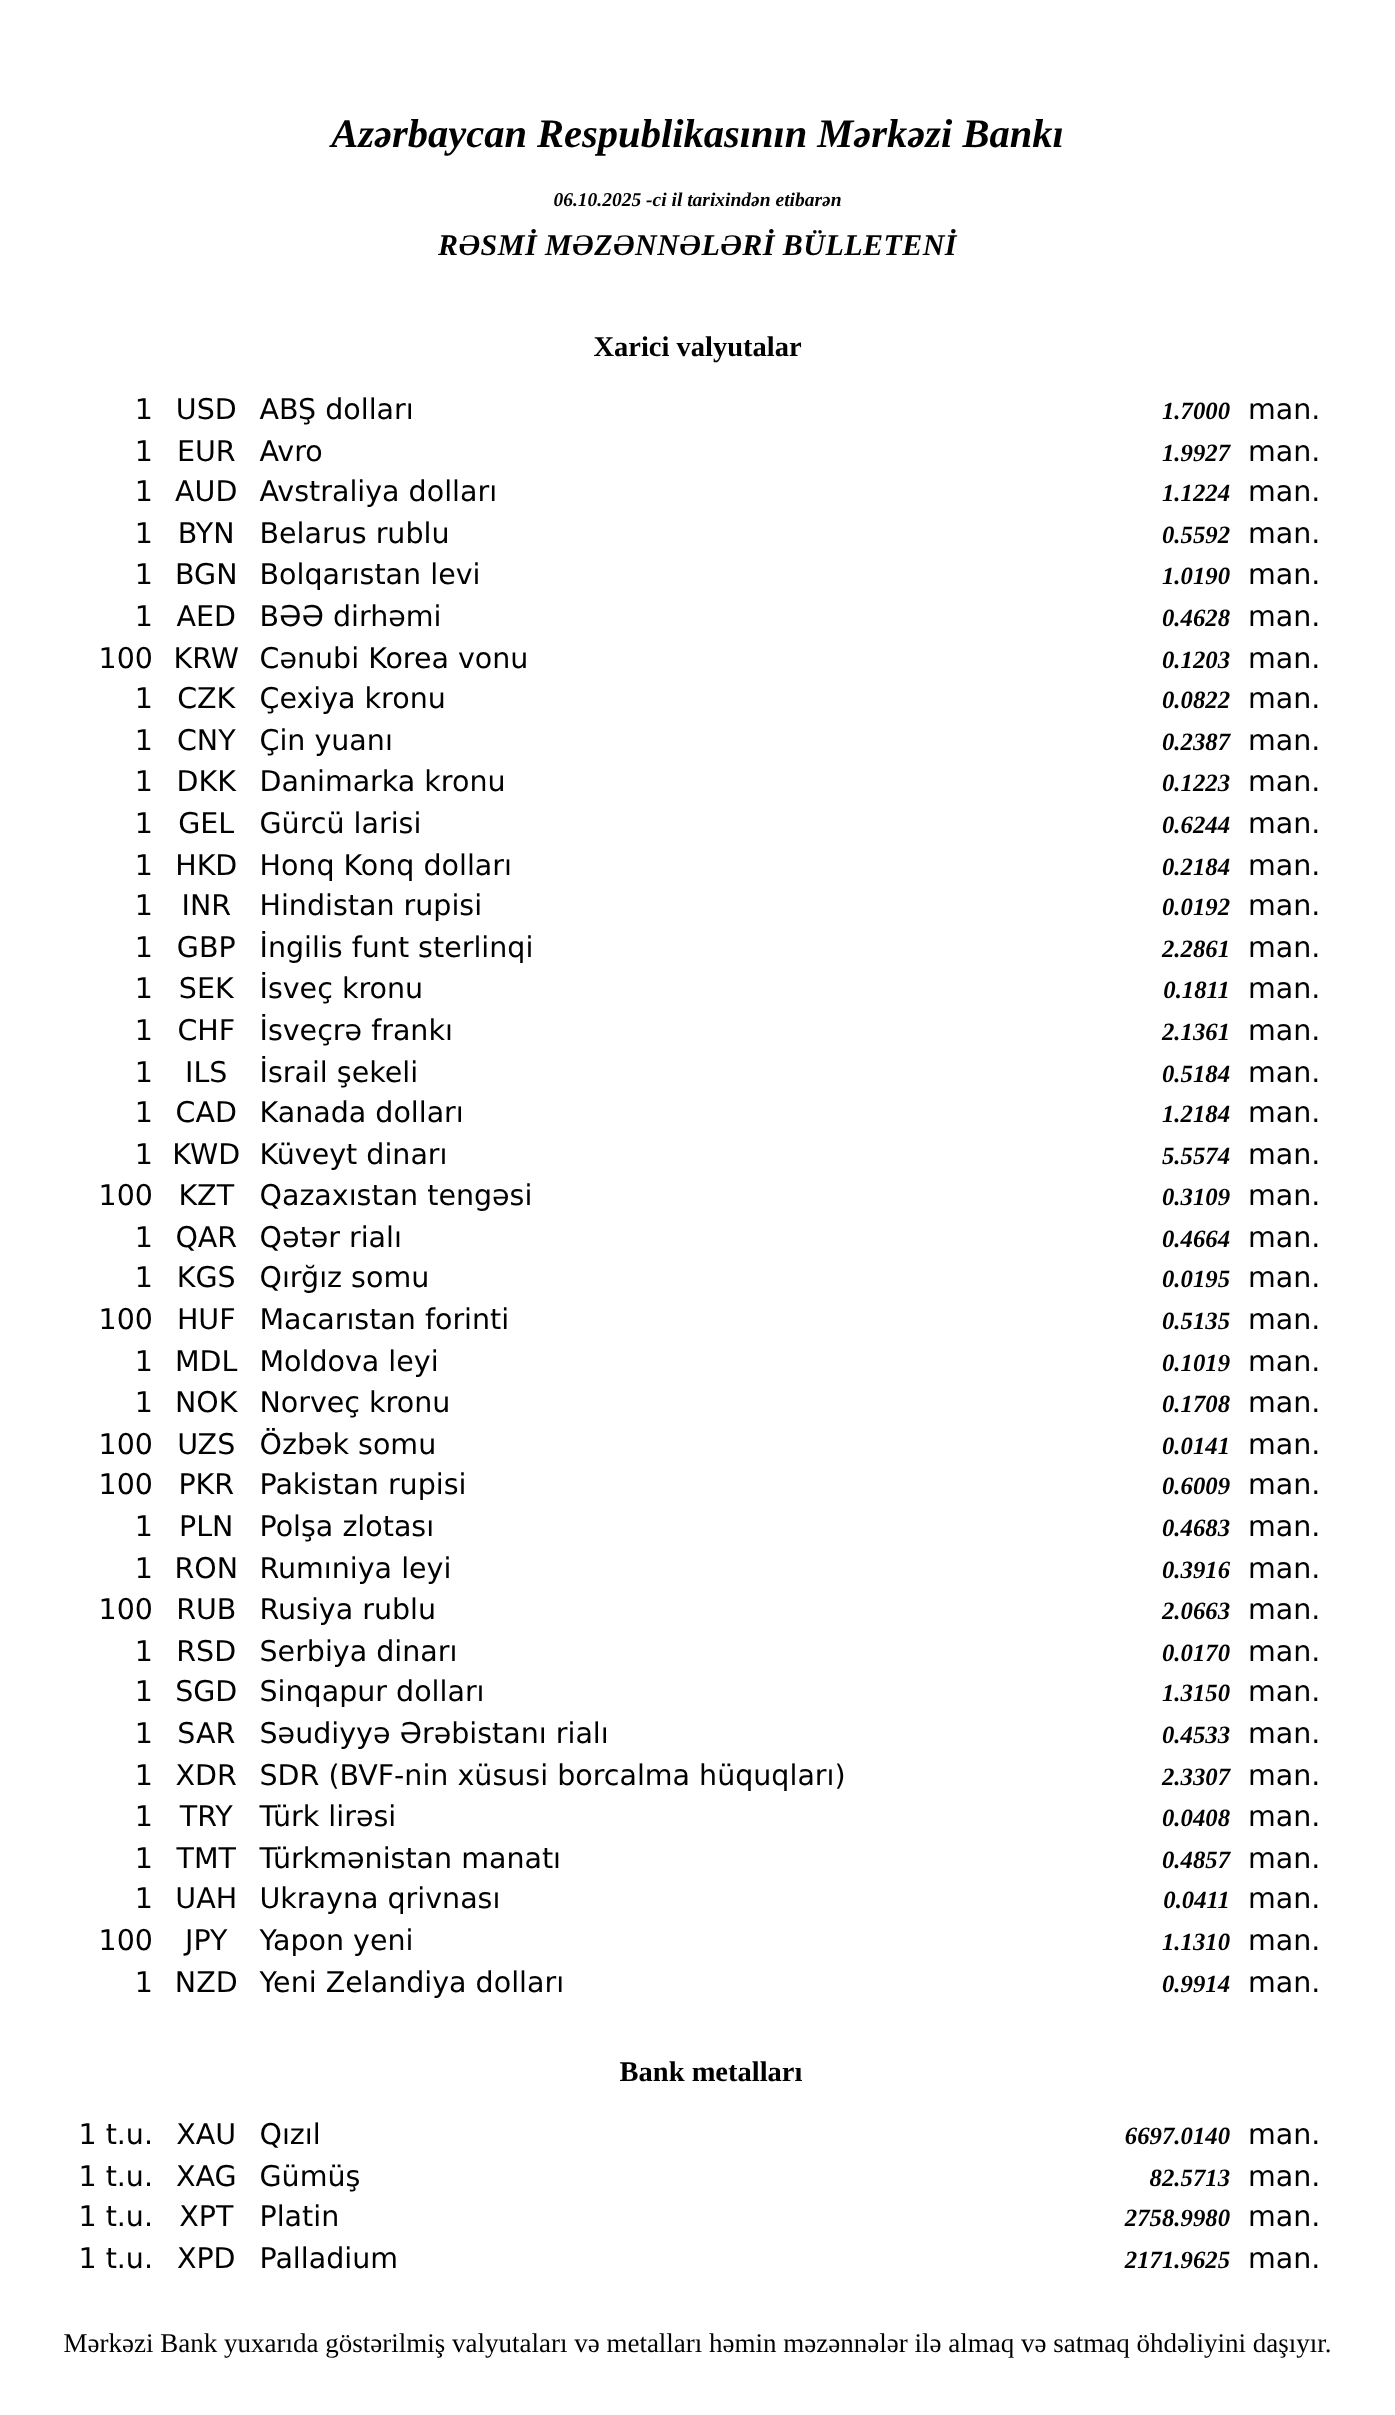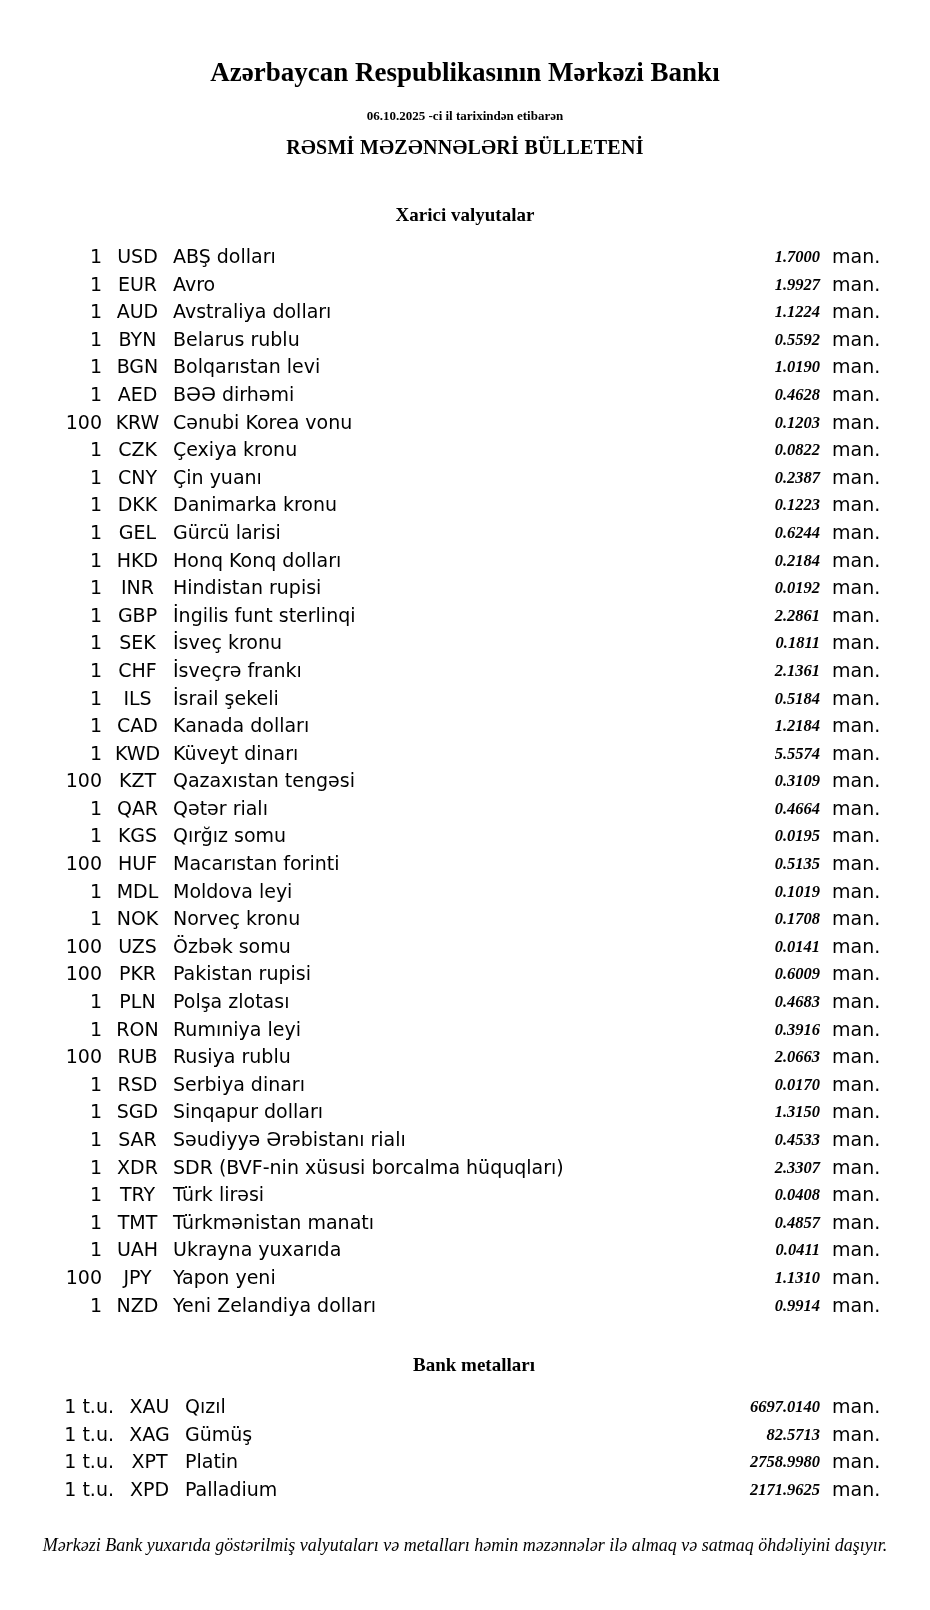--- a/index.html
+++ b/index.html
@@ -12,24 +12,25 @@
     height: 1610px;
     margin: 0 auto;
     background: #ffffff;
     color: #000000;
     box-sizing: border-box;
     overflow: hidden;
     font-family: "DejaVu Sans", sans-serif;
   }
   
   .doc-header {
-    padding-top: 57px;
+    padding-top: 74px;
     text-align: center;
     font-family: "Liberation Serif", serif;
     font-weight: bold;
+    font-style: italic;
   }
   .doc-title {
     margin: 0;
     font-size: 27px;
     line-height: 30px;
     font-weight: bold;
   }
   .h-line { font-weight: bold; }
   .h-date {
     margin-top: 18px;
@@ -53,21 +54,21 @@
     text-align: center;
     font-family: "Liberation Serif", serif;
     font-weight: bold;
     font-size: 19px;
     line-height: 23px;
   }
   .currencies .section-title { margin-top: 44px; }
   .metals .section-title { margin-top: 34px; padding-left: 18px; }
   
   .rows { margin-top: 5px; }
-  .metals .rows { margin-top: 13px; padding-left: 12px; }
+  .metals .rows { margin-top: 13px; }
   .row {
     display: grid;
     grid-template-columns: 105px 65px 1fr 150px 62px;
     padding-right: 48px;
     font-size: 19px;
     line-height: 27.6px;
     white-space: nowrap;
   }
   .c-qty {
     text-align: right;
@@ -90,21 +91,20 @@
   }
   .c-unit {
     text-align: left;
     padding-left: 12px;
   }
   
   .doc-footer {
     margin-top: 29px;
     text-align: center;
     font-family: "Liberation Serif", serif;
-    font-style: italic;
     font-size: 18px;
     line-height: 24px;
   }
 </style>
 </head>
 <body>
 
 <div class="page">
 
   <header class="doc-header">
@@ -364,21 +364,21 @@
         <div class="row">
           <span class="c-qty">1</span>
           <span class="c-code">TMT</span>
           <span class="c-name">Türkmənistan manatı</span>
           <span class="c-rate">0.4857</span>
           <span class="c-unit">man.</span>
         </div>
         <div class="row">
           <span class="c-qty">1</span>
           <span class="c-code">UAH</span>
-          <span class="c-name">Ukrayna yuxarıda</span>
+          <span class="c-name">Ukrayna qrivnası</span>
           <span class="c-rate">0.0411</span>
           <span class="c-unit">man.</span>
         </div>
         <div class="row">
           <span class="c-qty">100</span>
           <span class="c-code">JPY</span>
           <span class="c-name">Yapon yeni</span>
           <span class="c-rate">1.1310</span>
           <span class="c-unit">man.</span>
         </div>

